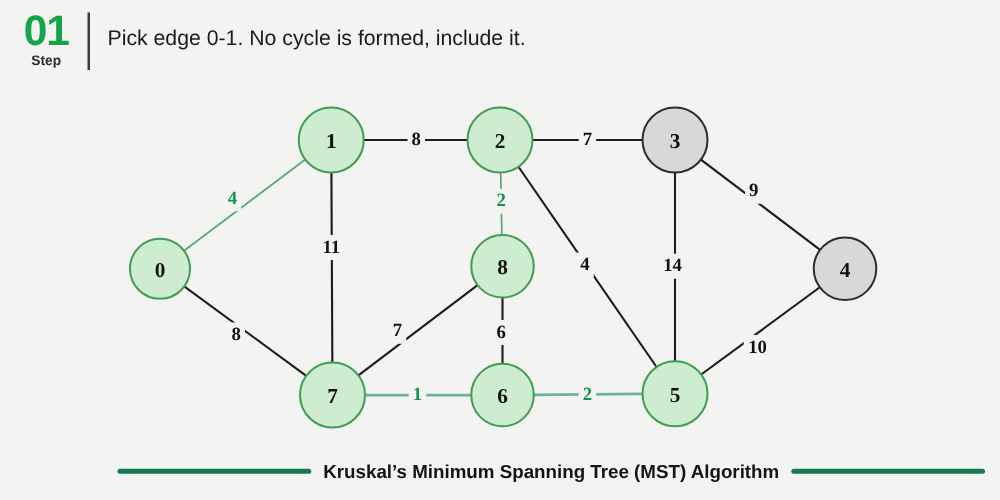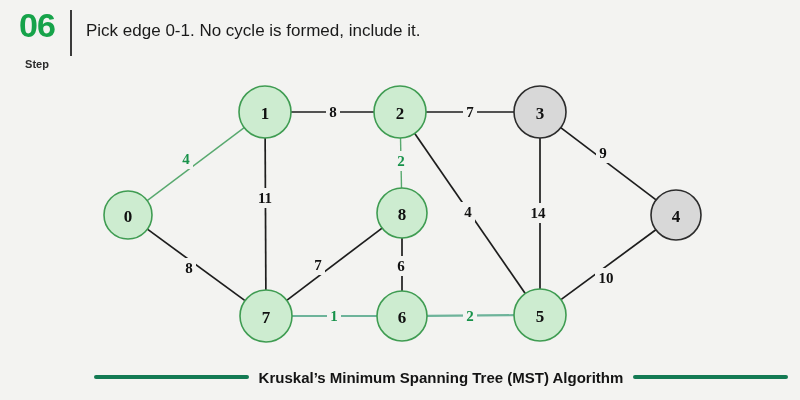--- a/index.html
+++ b/index.html
@@ -46,21 +46,21 @@
     color: #16a34a;
     line-height: 34px;
     letter-spacing: -1px;
   }
   .step-word {
     font-family: "Liberation Sans", sans-serif;
     font-size: 11px;
     font-weight: bold;
     color: #2b2b2b;
     line-height: 14px;
-    margin-top: 15px;
+    margin-top: 0;
   }
   .header-divider {
     width: 2px;
     height: 46px;
     background: #3a3a3a;
     margin-left: 4px;
     margin-top: 2px;
   }
   .header-text {
     font-family: "Liberation Sans", sans-serif;
@@ -164,21 +164,21 @@
     white-space: nowrap;
   }
 </style>
 </head>
 <body>
 
 <div id="page">
 
   <div class="header">
     <div class="step-block">
-      <div class="step-num">06</div>
+      <div class="step-num">01</div>
       <div class="step-word">Step</div>
     </div>
     <div class="header-divider"></div>
     <div class="header-text">Pick edge 0-1. No cycle is formed, include it.</div>
   </div>
 
   <div class="graph-wrap">
     <svg class="graph" viewBox="0 0 800 400">
       <g id="edge-layer">
           <line x1="147.18318413996232" y1="200.57760608455388" x2="244.21821718170747" y2="127.62426007506664" class="edge-hl-thin"></line>

